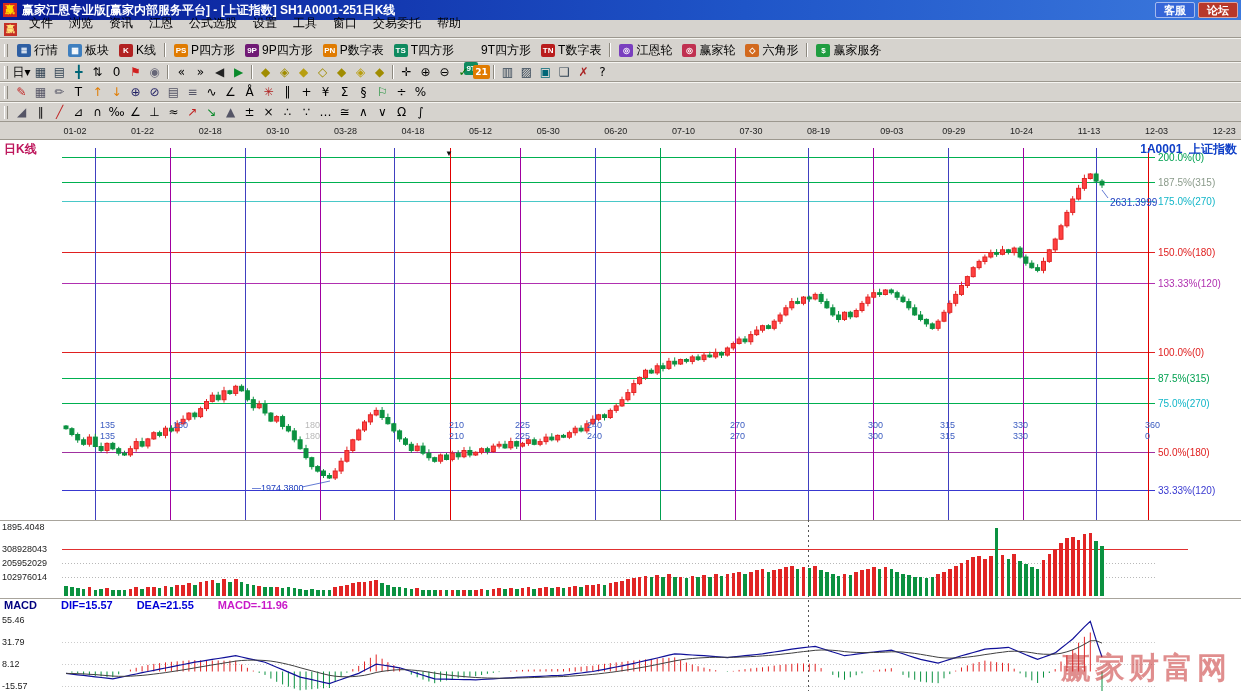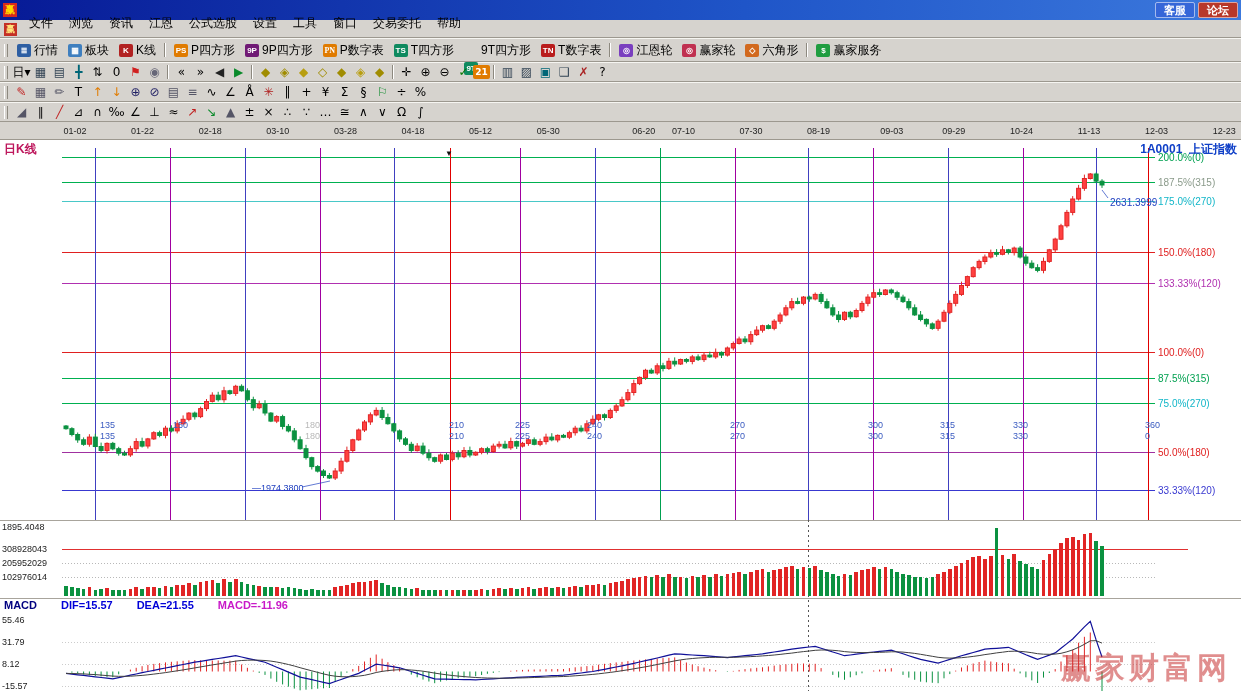--- a/index.html
+++ b/index.html
@@ -40,20 +40,21 @@
   .macd-header{position:absolute;top:459px;left:4px;font-size:11px;font-weight:bold;display:flex;gap:24px}
   .mh-t{color:#000080}.mh-dif{color:#0000d8}.mh-dea{color:#0000d8}.mh-m{color:#c818c8}
   .watermark{position:absolute;right:10px;bottom:2px;font:bold 30px "Liberation Serif",serif;
     color:#c83232;opacity:.55;letter-spacing:4px;pointer-events:none}
 </style>
 </head>
 <body>
 
 <div class="titlebar">
   <span class="app-logo">赢</span>
+  <span class="title-text">赢家江恩专业版[赢家内部服务平台] - [上证指数]  SH1A0001-251日K线</span>
   <span class="flex-spacer"></span>
   <span id="titlebar-buttons"><span class="tb-btn" style="background: rgb(53, 102, 216);">客服</span><span class="tb-btn" style="background: rgb(184, 56, 42);">论坛</span></span>
 </div>
 
 <div class="menubar">
   <span class="mdi-icon">赢</span>
   <span id="menu-items">
       <span class="menu-item">文件</span>
       <span class="menu-item">浏览</span>
       <span class="menu-item">资讯</span>
@@ -84,21 +85,21 @@
     <span class="sep"></span>
     <div class="tool-item">
       <span class="badge" style="background: rgb(224, 123, 0);">PS</span>
       <span>P四方形</span>
     </div>
     <div class="tool-item">
       <span class="badge" style="background: #701a75;">9P</span>
       <span>9P四方形</span>
     </div>
     <div class="tool-item">
-      <span class="badge" style="background: rgb(224, 123, 0); font-family: Liberation Serif, serif;">PN</span>
+      <span class="badge" style="background: rgb(224, 123, 0);">PN</span>
       <span>P数字表</span>
     </div>
     <div class="tool-item">
       <span class="badge" style="background: rgb(14, 138, 95);">TS</span>
       <span>T四方形</span>
     </div>
     <div class="tool-item">
       <span class="badge" style="background: rgb(14, 138, 95); margin-top: 36px;">9T</span>
       <span>9T四方形</span>
     </div>
@@ -214,21 +215,21 @@
   </div>
 <div class="dates" id="date-axis">
     <span style="left: 58px;">01-02</span>
     <span style="left: 125.6px;">01-22</span>
     <span style="left: 193.2px;">02-18</span>
     <span style="left: 260.8px;">03-10</span>
     <span style="left: 328.4px;">03-28</span>
     <span style="left: 396px;">04-18</span>
     <span style="left: 463.6px;">05-12</span>
     <span style="left: 531.2px;">05-30</span>
-    <span style="left: 598.8px; margin-left: 28px;">06-20</span>
+    <span style="left: 598.8px;">06-20</span>
     <span style="left: 666.4px;">07-10</span>
     <span style="left: 734px;">07-30</span>
     <span style="left: 801.6px;">08-19</span>
     <span style="left: 869.2px; text-align: right;">09-03</span>
     <span style="left: 936.8px;">09-29</span>
     <span style="left: 1004.4px;">10-24</span>
     <span style="left: 1072px;">11-13</span>
     <span style="left: 1139.6px;">12-03</span>
     <span style="left: 1207.2px;">12-23</span>
   </div>

